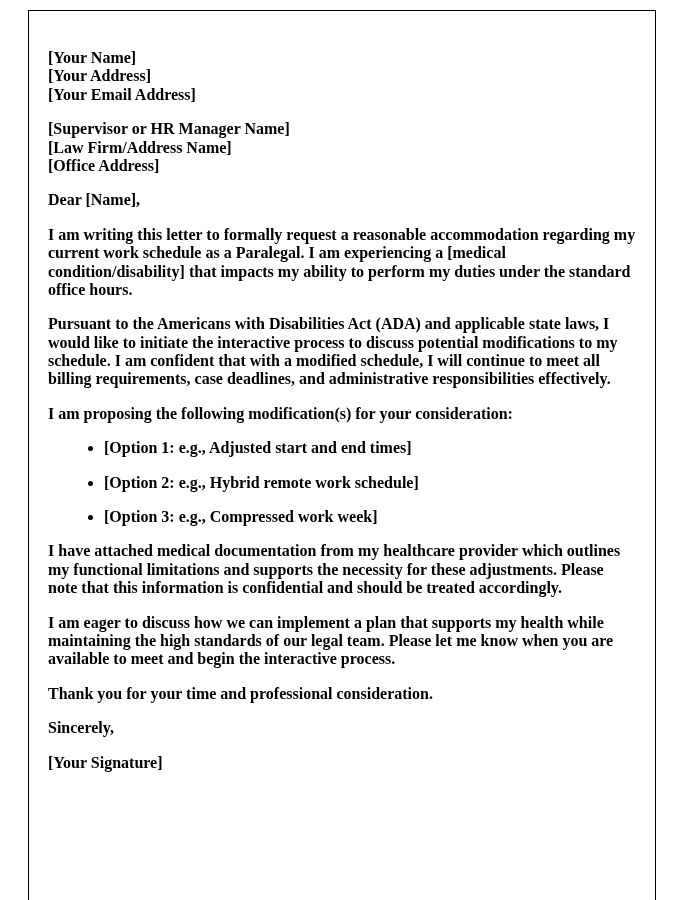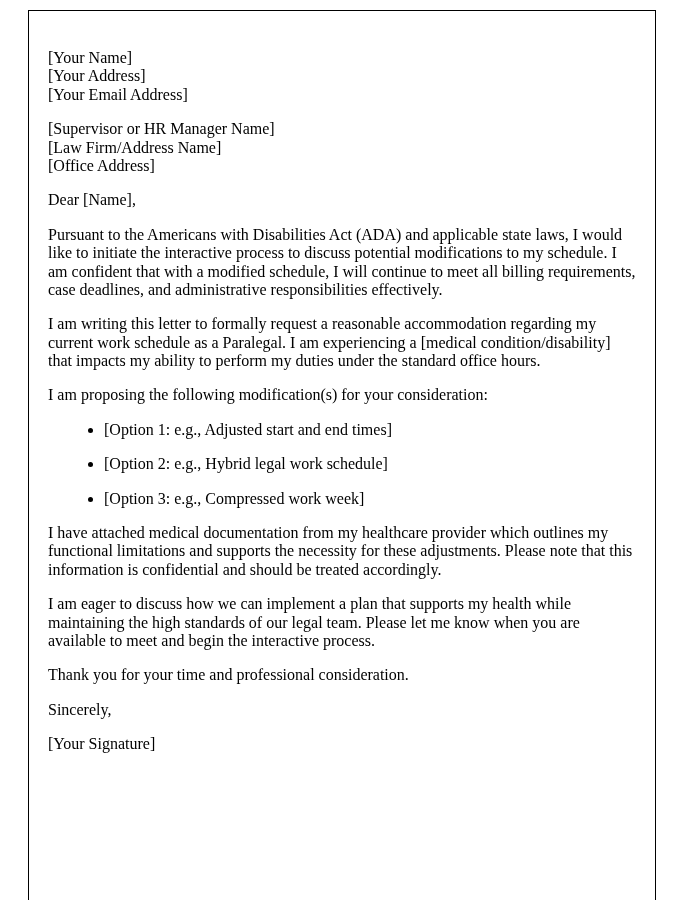--- a/index.html
+++ b/index.html
@@ -21,20 +21,21 @@
     padding: 38px 19px 40px 19px;
     background: #ffffff;
     font-family: "Liberation Serif", serif;
     font-size: 16px;
     line-height: 1.15;
     color: #000000;
   }
   .block, p, ul {
     margin: 0 0 16px 0;
     padding: 0;
+    font-weight: bold;
   }
   .block div {
     margin: 0;
   }
   ul {
     padding-left: 40px;
     list-style-type: disc;
   }
   li {
     margin: 16px;
@@ -57,29 +58,29 @@
 
   <div class="block">
     <div>[Supervisor or HR Manager Name]</div>
     <div>[Law Firm/Address Name]</div>
     <div>[Office Address]</div>
   </div>
 
 
   <p>Dear [Name],</p>
 
+  <p>I am writing this letter to formally request a reasonable accommodation regarding my current work schedule as a Paralegal. I am experiencing a [medical condition/disability] that impacts my ability to perform my duties under the standard office hours.</p>
+
   <p>Pursuant to the Americans with Disabilities Act (ADA) and applicable state laws, I would like to initiate the interactive process to discuss potential modifications to my schedule. I am confident that with a modified schedule, I will continue to meet all billing requirements, case deadlines, and administrative responsibilities effectively.</p>
-
-  <p>I am writing this letter to formally request a reasonable accommodation regarding my current work schedule as a Paralegal. I am experiencing a [medical condition/disability] that impacts my ability to perform my duties under the standard office hours.</p>
 
   <p>I am proposing the following modification(s) for your consideration:</p>
 
   <ul>
     <li>[Option 1: e.g., Adjusted start and end times]</li>
-    <li>[Option 2: e.g., Hybrid legal work schedule]</li>
+    <li>[Option 2: e.g., Hybrid remote work schedule]</li>
     <li>[Option 3: e.g., Compressed work week]</li>
   </ul>
 
   <p>I have attached medical documentation from my healthcare provider which outlines my functional limitations and supports the necessity for these adjustments. Please note that this information is confidential and should be treated accordingly.</p>
 
   <p>I am eager to discuss how we can implement a plan that supports my health while maintaining the high standards of our legal team. Please let me know when you are available to meet and begin the interactive process.</p>
 
   <p>Thank you for your time and professional consideration.</p>
 
   <p>Sincerely,</p>

